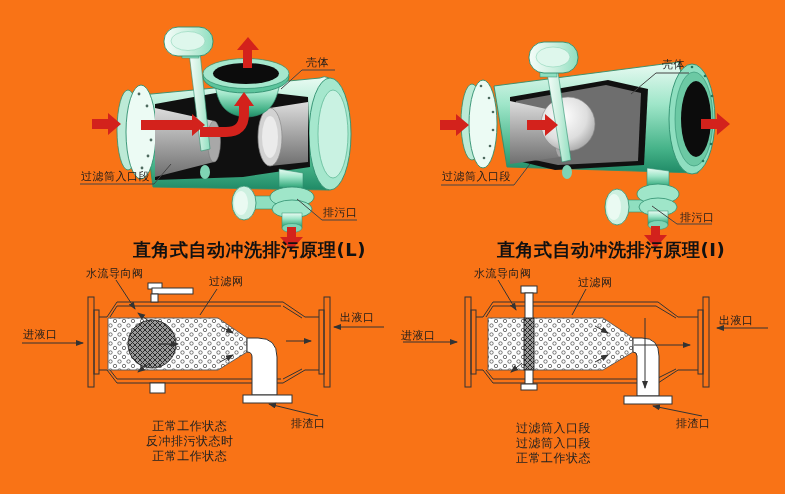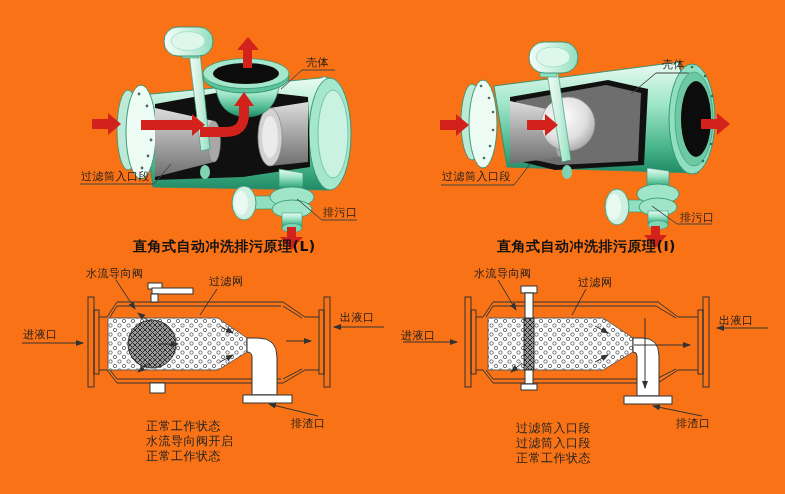--- a/index.html
+++ b/index.html
@@ -1,21 +1,21 @@
 <!DOCTYPE html>
 <html><head>
 <meta charset="utf-8">
 <style>
   html,body{margin:0;padding:0;background:#e9e9e9;}
   #stage{position:relative;width:785px;height:494px;background:#f97316;overflow:hidden;
          font-family:"DejaVu Sans",sans-serif;}
   svg{position:absolute;display:block;}
   .lbl{position:absolute;font-size:11px;color:#1c1c1c;white-space:nowrap;letter-spacing:0.5px;}
-  .cap{position:absolute;font-size:14px;font-weight:bold;color:#111;white-space:nowrap;letter-spacing:0.5px;}
-  .status{position:absolute;font-size:12px;color:#222;line-height:15px;white-space:nowrap;letter-spacing:0.5px;}
+  .cap{position:absolute;font-size:18px;font-weight:bold;color:#111;white-space:nowrap;letter-spacing:0.5px;}
+  .status{position:absolute;font-size:12px;color:#222;line-height:15px;white-space:nowrap;letter-spacing:0.5px;text-align:center;}
 </style>
 </head>
 <body>
 
 <div id="stage">
 
   <svg style="left:0;top:0" width="400" height="260" viewBox="0 0 400 260">
     <defs>
       <linearGradient id="gTL" x1="0" y1="0" x2="0" y2="1">
         <stop offset="0" stop-color="#eafbf3"></stop>
@@ -299,21 +299,21 @@
   <div class="lbl" style="left:680px;top:210px">排污口</div>
   <div class="cap" style="left:497px;top:238px">直角式自动冲洗排污原理(I)</div>
 
   <div class="lbl" style="left:86px;top:266px">水流导向阀</div>
   <div class="lbl" style="left:209px;top:274px">过滤网</div>
   <div class="lbl" style="left:23px;top:327px">进液口</div>
   <div class="lbl" style="left:340px;top:310px">出液口</div>
   <div class="lbl" style="left:291px;top:416px">排渣口</div>
   <div class="status" style="left:146px;top:419px">
     <div>正常工作状态</div>
-    <div>水流导向阀开启</div>
+    <div>反冲排污状态时</div>
     <div>正常工作状态</div>
   </div>
 
   <div class="lbl" style="left:474px;top:266px">水流导向阀</div>
   <div class="lbl" style="left:578px;top:275px">过滤网</div>
   <div class="lbl" style="left:401px;top:328px">进液口</div>
   <div class="lbl" style="left:719px;top:313px">出液口</div>
   <div class="lbl" style="left:676px;top:416px">排渣口</div>
   <div class="status" style="left:516px;top:421px">
     <div>过滤筒入口段</div>

